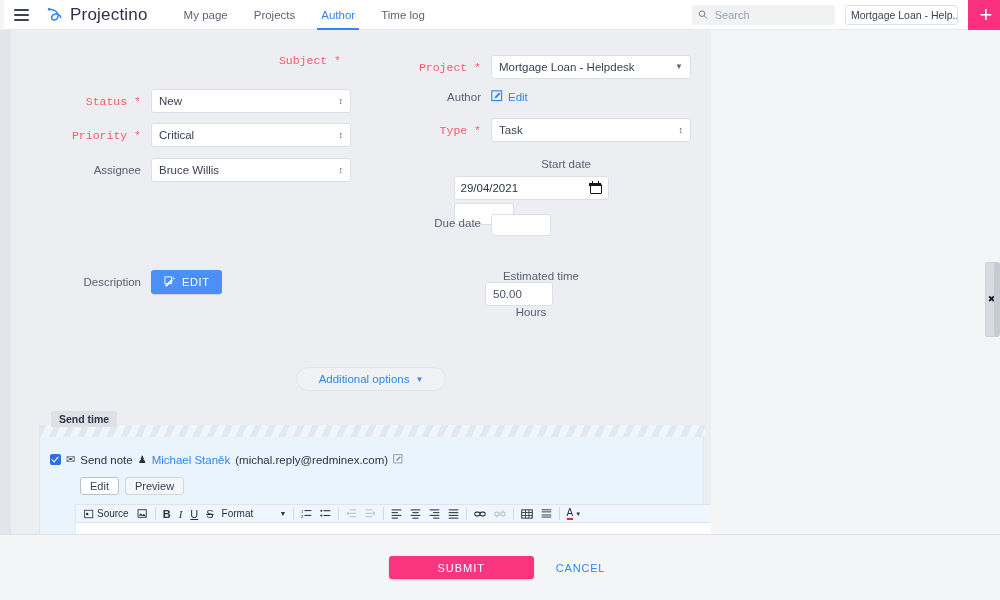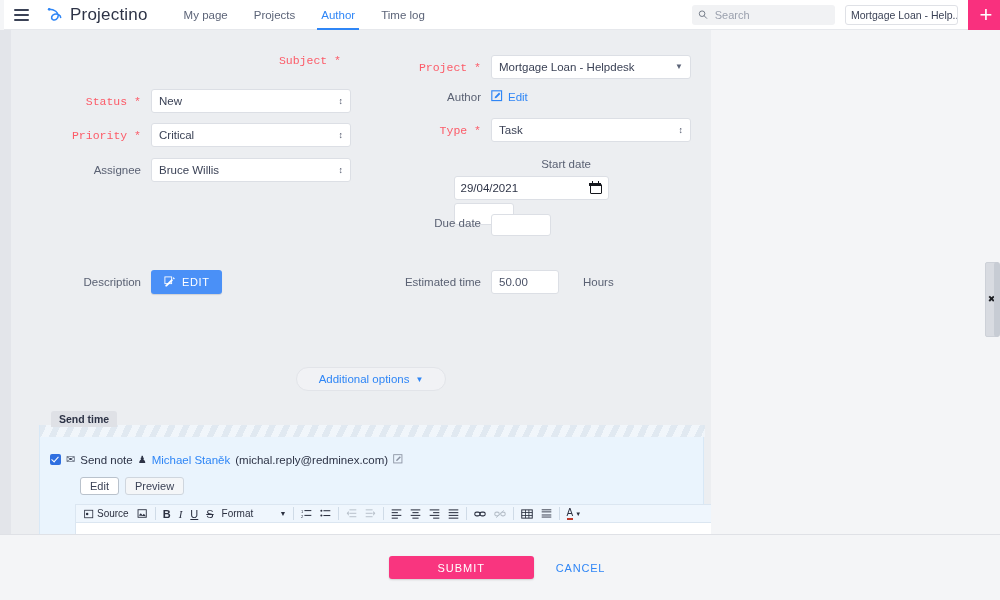--- a/index.html
+++ b/index.html
@@ -388,21 +388,21 @@
       </div>
     </div>
 
     <div class="row" style="left:340px;top:181px;width:360px;align-items:flex-start;">
       <div class="lbl" style="width:130px;margin-right:10px;line-height:24px;">Due date</div>
       <div>
         <div class="subdate" style="margin-top:3px;"></div>
       </div>
     </div>
 
-    <div class="row" style="left:340px;top:240px;width:360px;">
+    <div class="row" style="left:328px;top:240px;width:360px;flex-direction:column;">
       <div class="lbl" style="width:130px;margin-right:10px;">Estimated time</div>
       <div class="inp" style="width:68px;color:#4a5166;">50.00</div>
       <span class="hours">Hours</span>
     </div>
 
     <div class="addopts">
       <span>Additional options</span>
       <span style="font-size:8px;">▼</span>
     </div>
   </div>

